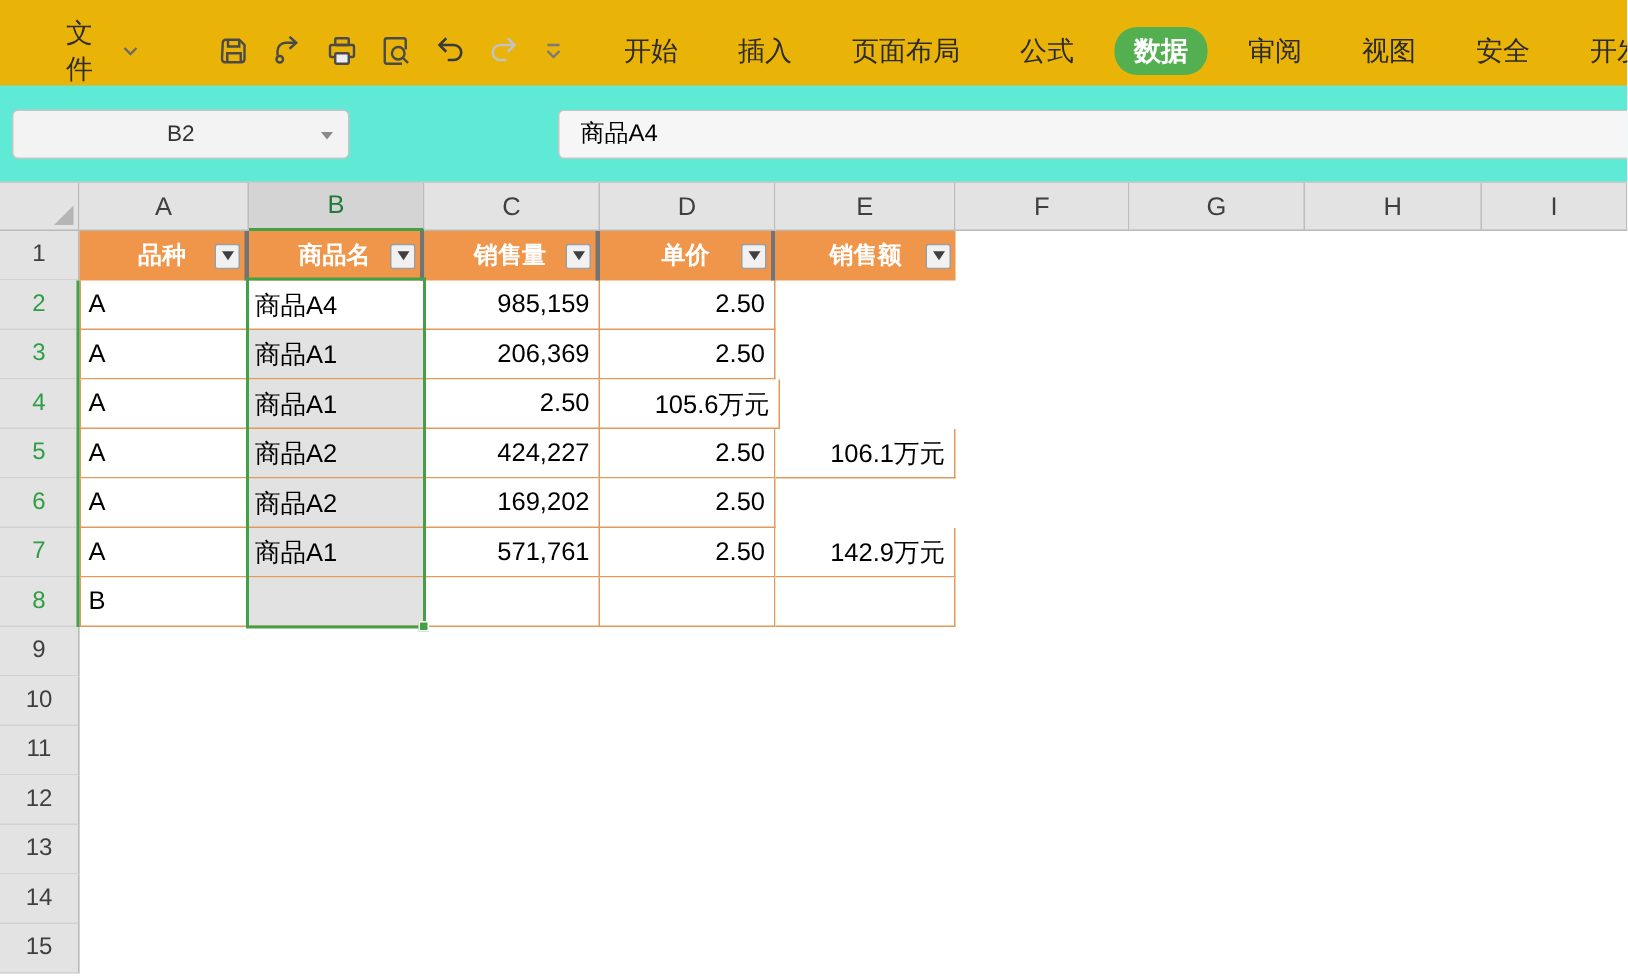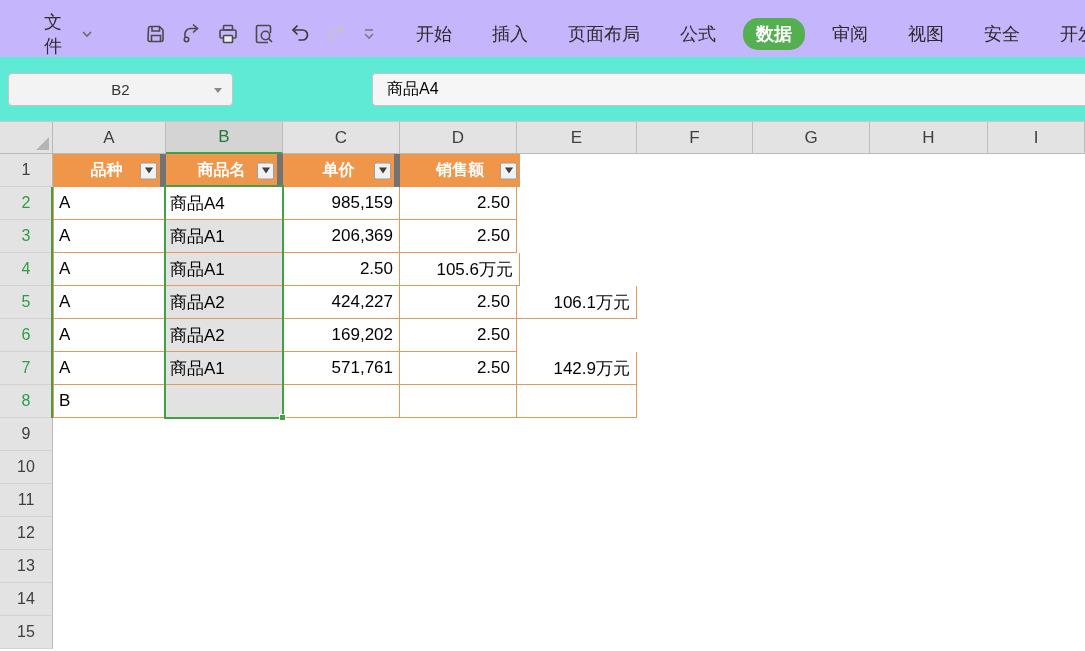--- a/index.html
+++ b/index.html
@@ -1,20 +1,20 @@
 <!DOCTYPE html>
 <html style="--green: #53AF50; --selgreen: #43A047; --orange: #F0964B; --tborder: #E2995B;"><head>
 <meta charset="utf-8">
 <style>
   * { margin:0; padding:0; box-sizing:border-box; }
   html,body { width:1085px; height:651px; font-family:"Liberation Sans", sans-serif; background:#fff; }
   #app { position:relative; width:1085px; height:651px; overflow:hidden; background:#fff; }
 
   
-  #titlebar { position:absolute; left:0; top:0; width:1085px; height:69px; background:#c4b5fd;
+  #titlebar { position:absolute; left:0; top:0; width:1085px; height:69px; background:#eab308;
               border-bottom:1px solid #DBDBDB; display:flex; align-items:center;gap:12px; }
   .hamburger { margin-left:22px; width:22px; height:16px; display:flex; flex-direction:column; justify-content:space-between; cursor:pointer; }
   .hamburger i { display:block; height:2px; background:#3d3d3d; border-radius:1px; }
   .menu-label { margin-left:10px; font-size:18px; color:#2e2e2e; cursor:pointer; }
   .menu-chev { margin-left:6px; }
   .vdivider { width:1px; height:30px; background:#CFCFCF; margin:0 12px 0 14px; }
   .tbtn { width:37px; height:40px; display:flex; align-items:center; justify-content:center; border-radius:4px; cursor:pointer; }
   .tabs { display:flex; align-items:center; margin-left:26px; gap:40px; font-size:18px; color:#2b2b2b; }
   .tab { cursor:pointer; white-space:nowrap; }
   .tab.active { background:var(--green,#53AF50); color:#fff; font-weight:bold; padding:4px 13px; border-radius:15px; margin:0 -13px; }
@@ -48,21 +48,21 @@
 
   .rowheaders { position:absolute; left:0; top:32px; width:53px; }
   .rh { width:53px; height:33px; background:#E3E3E3; border-bottom:1px solid #D2D2D2; border-right:1px solid #B9B9B9;
         display:flex; align-items:center; justify-content:center; font-size:16px; color:#3F3F3F; cursor:pointer; }
   .rh.sel { color:#2E9E44; }
   .rowsel-bar { position:absolute; left:51px; top:65px; width:2px; height:231px; background:var(--selgreen,#43A047); pointer-events:none; }
 
   #table { position:absolute; left:53px; top:32px; }
   .hrow { display:flex; height:33px; }
   .hcell { position:relative; height:33px; background:var(--orange,#F0964B); color:#fff; font-weight:bold; font-size:16px;
-           display:flex; align-items:center; justify-content:center; border-right:6px solid #737373; cursor:pointer; }
+           display:flex; align-items:center; justify-content:center; border-right:3px solid #737373; cursor:pointer; }
   .hcell:last-child { border-right:none; }
   .filter-btn { position:absolute; right:3px; top:50%; transform:translateY(-50%); width:17px; height:17px;
                 background:#F1F1F1; border:1px solid #9E9E9E; border-radius:2px;
                 display:flex; align-items:center; justify-content:center; cursor:pointer; }
   .filter-btn .tri { width:0; height:0; border-left:4px solid transparent; border-right:4px solid transparent; border-top:6px solid #3f3f3f; }
 
   .trow { display:flex; height:33px; }
   .cell { height:33px; border-right:1px solid var(--tborder,#E2995B); border-bottom:1px solid var(--tborder,#E2995B);
           font-size:17px; color:#000; display:flex; align-items:center; padding:0 6px; background:#fff; cursor:cell; }
   .cell.first { border-left:1px solid var(--tborder,#E2995B); }
@@ -217,20 +217,26 @@
           <span class="filter-btn">
               <span class="tri"></span>
             </span>
         </div>
         <div class="hcell cw1">
           <span>商品名</span>
           <span class="filter-btn">
               <span class="tri"></span>
             </span>
         </div>
+        <div class="hcell cw2">
+          <span>销售量</span>
+          <span class="filter-btn">
+              <span class="tri"></span>
+            </span>
+        </div>
         <div class="hcell cw3">
           <span>单价</span>
           <span class="filter-btn">
               <span class="tri"></span>
             </span>
         </div>
         <div class="hcell cw4">
           <span>销售额</span>
           <span class="filter-btn">
               <span class="tri"></span>

